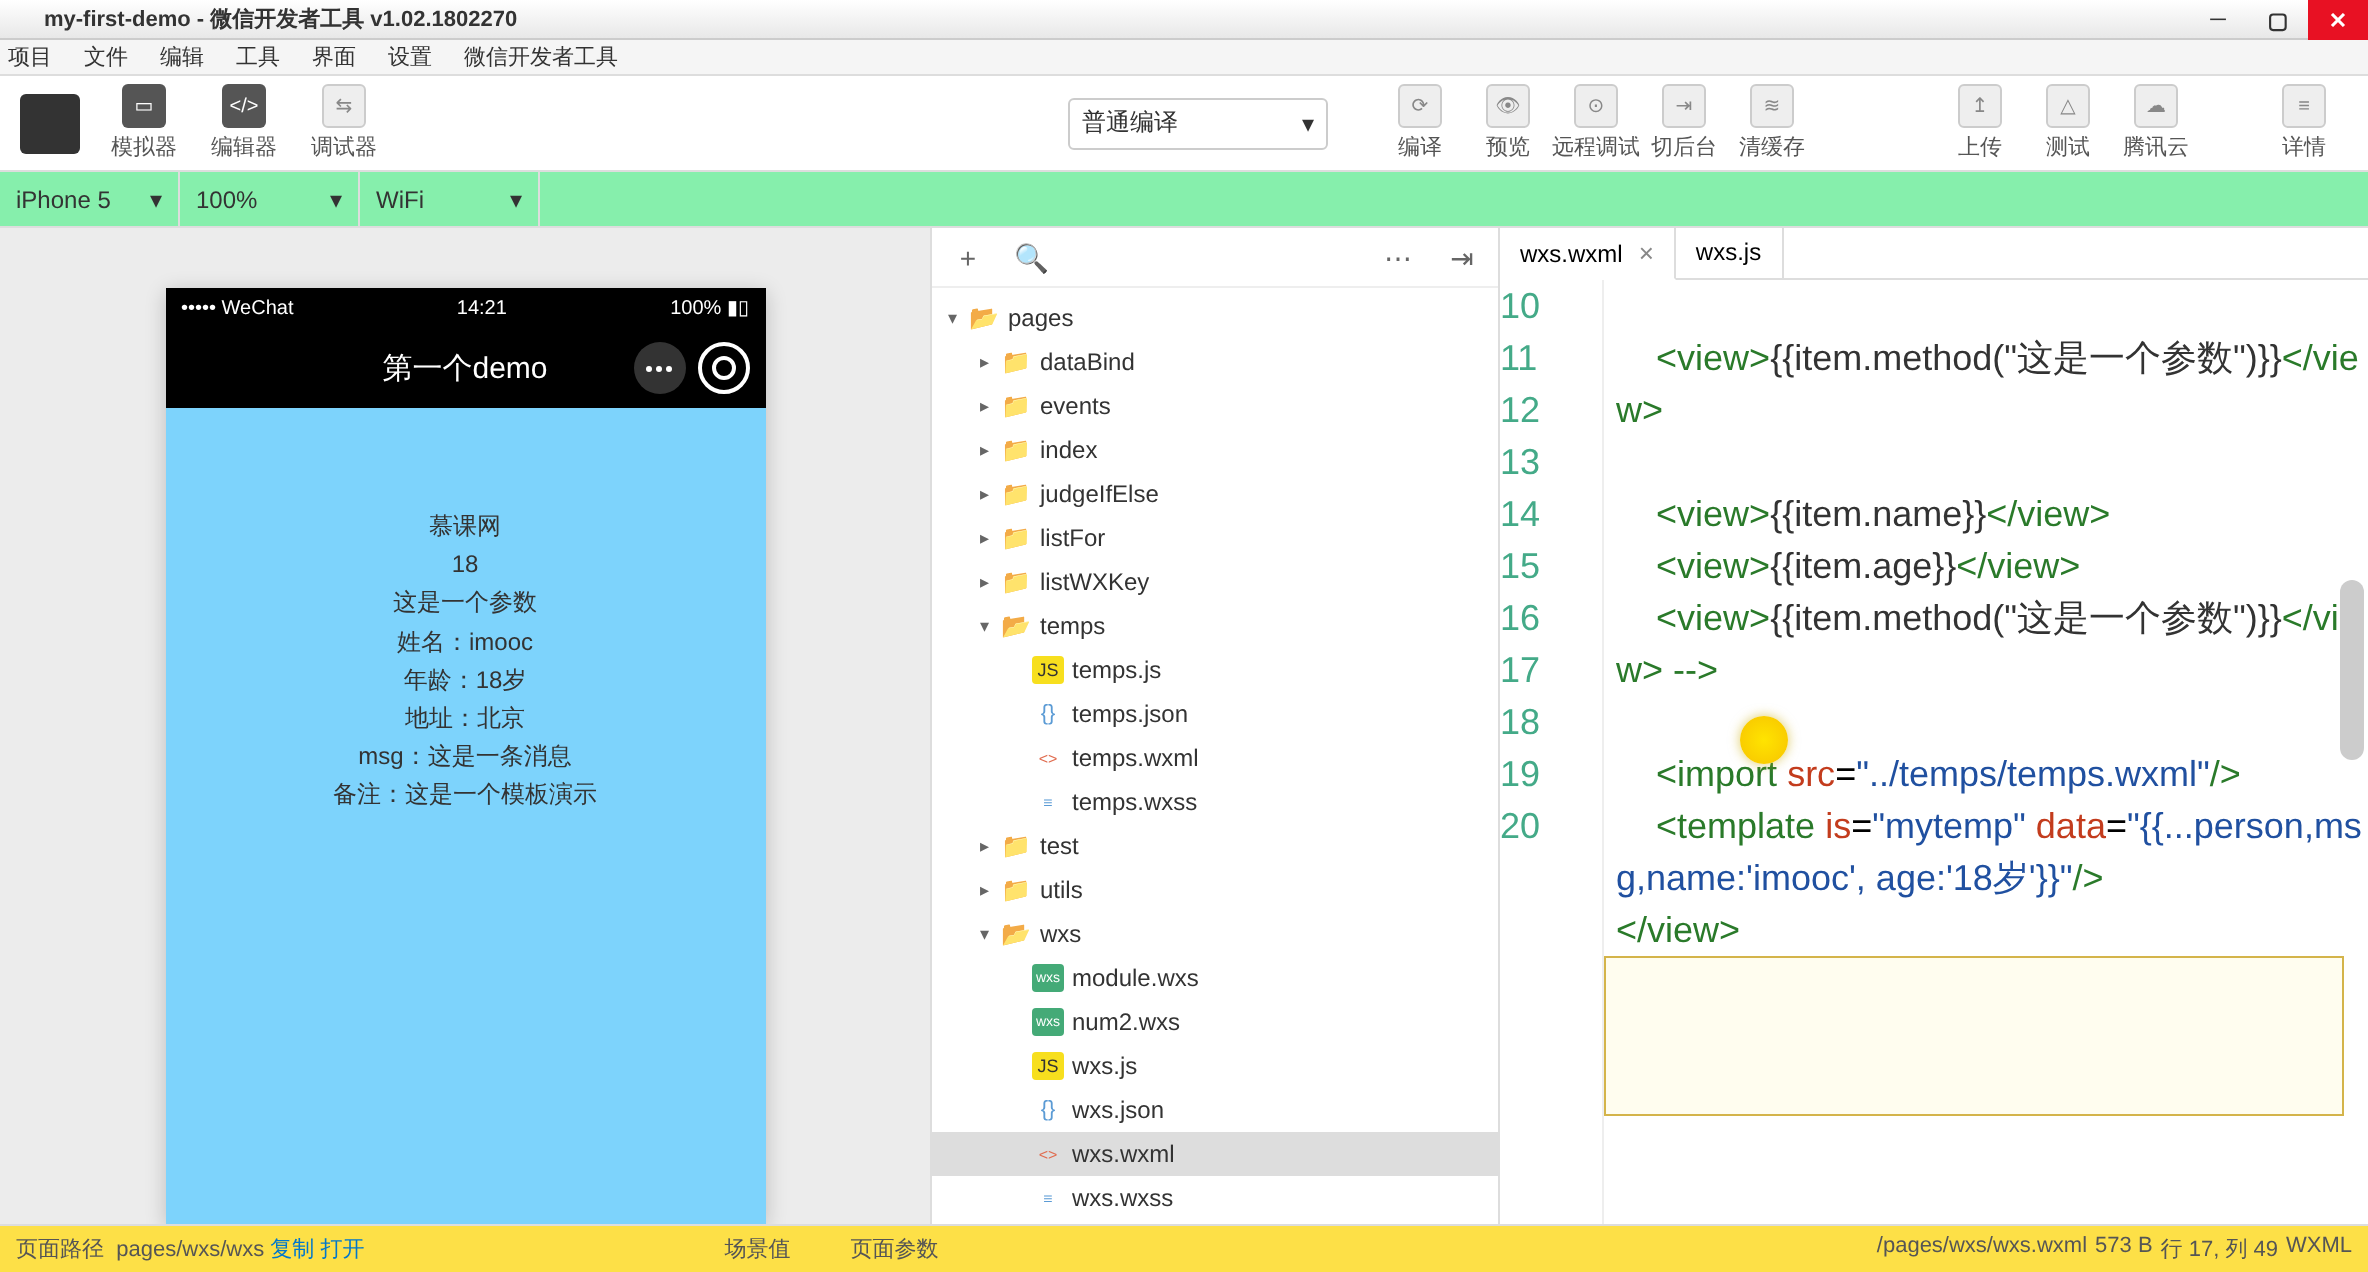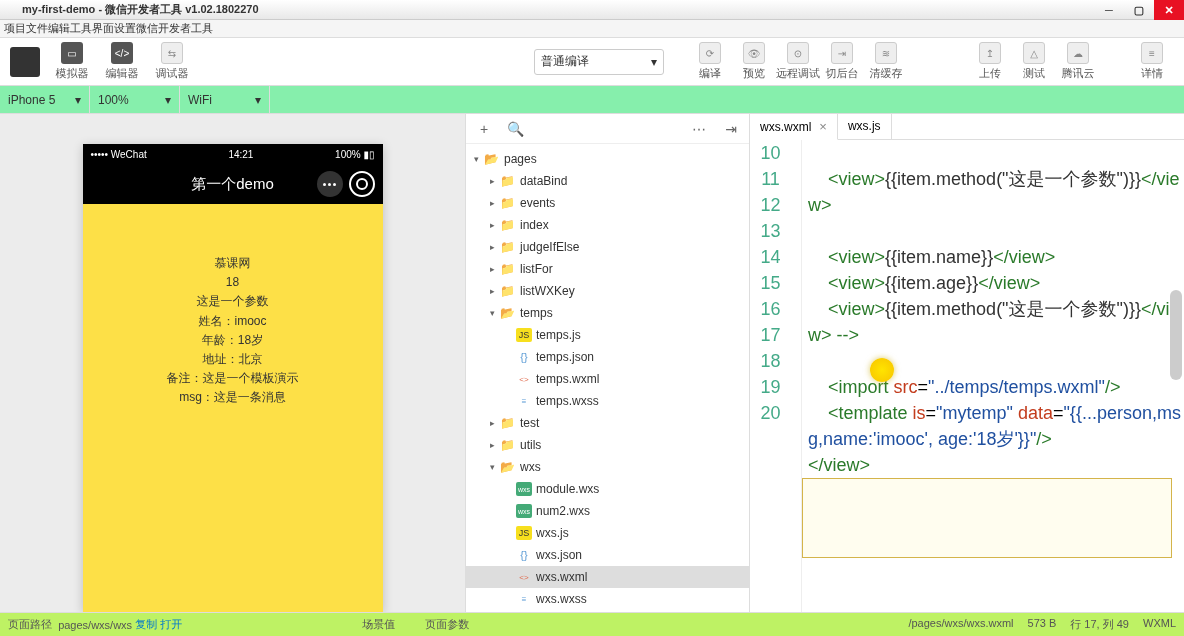--- a/index.html
+++ b/index.html
@@ -2,34 +2,34 @@
 <html><head>
 <meta charset="utf-8">
 <style>
 * { margin: 0; padding: 0; box-sizing: border-box; font-family: "Microsoft YaHei", Arial, sans-serif; }
 body { width: 1184px; height: 636px; background: #f0f0f0; overflow: hidden; font-size: 12px; position: relative; }
 .titlebar { height: 20px; background: linear-gradient(#fff,#e8e8e8); border-bottom: 1px solid #ccc; display: flex; align-items: center; padding: 0 4px; font-size: 11px; color: #333; font-weight: bold; }
 .titlebar .ticon { width: 14px; height: 14px; margin-right: 4px; }
 .win-controls { position: absolute; top: 0; right: 0; display: flex; }
 .win-btn { width: 30px; height: 20px; display:flex; align-items:center; justify-content:center; font-size:11px; }
 .win-close { background:#e81123; color:#fff; }
-.menubar { height: 18px; background: #f5f5f5; display: flex; align-items: center; padding: 0 4px; font-size: 11px; gap: 0; color: #333; border-bottom:1px solid #ddd;text-align:center;}
+.menubar { height: 18px; background: #f5f5f5; display: flex; align-items: center; padding: 0 4px; font-size: 11px; gap: 16px; color: #333; border-bottom:1px solid #ddd;text-align:center;}
 .toolbar { height: 48px; background: #fff; border-bottom: 1px solid #ddd; display: flex; align-items: center; padding: 0 10px; }
 .tool-group { display: flex; gap: 6px; margin-right: 18px; }
 .tool-btn { display: flex; flex-direction: column; align-items: center; justify-content: center; width: 44px; height: 44px; border-radius: 4px; cursor: pointer; font-size: 11px; color: #555; }
 .tool-btn .ico { width: 22px; height: 22px; background: #555; border-radius: 3px; margin-bottom: 2px; display:flex; align-items:center; justify-content:center; color:#fff; font-size:10px;}
 .tool-btn.light .ico { background: #eee; color:#888; border:1px solid #ccc;}
 .avatar { width:30px; height:30px; background:#333; border-radius:3px; margin-right:10px;}
 .compile-select { width:130px; height:26px; border:1px solid #ccc; border-radius:3px; padding:0 6px; display:flex; align-items:center; justify-content:space-between; font-size:12px; color:#333; margin-right:24px;}
 .spacer { flex: 1; }
 .device-bar { height: 28px; background: #86efac; border-bottom: 1px solid #ddd; display: flex; align-items: center; }
 .device-sel { height: 28px; border-right: 1px solid #ddd; padding: 0 8px; display: flex; align-items: center; gap: 6px; font-size: 12px; color: #333; min-width: 90px; justify-content:space-between;}
 .main { display: flex; height: calc(636px - 20px - 18px - 48px - 28px - 24px); }
 .simulator { width: 465px; background: #ececec; display: flex; justify-content: center; padding-top: 30px; position:relative;}
-.phone { width: 300px; background: #fde047; box-shadow: 0 2px 10px rgba(0,0,0,.2); }
+.phone { width: 300px; background: #7dd3fc; box-shadow: 0 2px 10px rgba(0,0,0,.2); }
 .phone-status { height: 20px; background: #000; color: #fff; display: flex; align-items: center; justify-content: space-between; padding: 0 8px; font-size: 10px; }
 .phone-nav { height: 40px; background: #000; color: #fff; display: flex; align-items: center; justify-content: center; position: relative; font-size: 15px; }
 .phone-nav .dots { position:absolute; right:40px; width:26px; height:26px; border-radius:13px; background:#333; display:flex; align-items:center; justify-content:center; gap:2px;}
 .phone-nav .dots span{width:3px;height:3px;background:#fff;border-radius:50%;}
 .phone-nav .target { position:absolute; right:8px; width:26px; height:26px; border-radius:50%; border:2px solid #fff; display:flex; align-items:center; justify-content:center;}
 .phone-nav .target::after{content:"";width:8px;height:8px;border:2px solid #fff;border-radius:50%;}
 .phone-body { padding: 50px 20px; text-align: center; font-size: 12px; color: #333; line-height: 1.6; }
 .file-panel { width: 285px; background: #fff; border-left: 1px solid #ddd; border-right:1px solid #ddd; display:flex; flex-direction:column;}
 .file-head { height: 30px; border-bottom: 1px solid #eee; display: flex; align-items: center; padding: 0 8px; gap: 12px; }
 .file-head .hbtn { width:20px; height:20px; display:flex; align-items:center; justify-content:center; color:#666; font-size:14px; cursor:pointer;}
@@ -46,30 +46,30 @@
 .ficon.wxml { color:#e06c4f; font-size:8px;}
 .ficon.wxss { color:#5b9bd5; font-size:8px;}
 .ficon.wxs { background:#4a7; color:#fff; font-size:7px;}
 .indent1{padding-left:24px;} .indent2{padding-left:40px;}
 .editor { flex: 1; background: #fff; display: flex; flex-direction: column; }
 .tabs { height: 26px; border-bottom: 1px solid #ddd; display: flex; align-items: flex-end; }
 .tab { height: 26px; padding: 0 10px; display: flex; align-items: center; gap: 8px; font-size: 12px; border-right: 1px solid #ddd; cursor:pointer;}
 .tab.active { background: #fff; border-bottom: 1px solid #fff; margin-bottom: -1px; }
 .tab .close { color: #888; font-size: 13px; }
 .code { flex: 1; display: flex; font-family: Consolas, monospace; font-size: 18px; line-height: 26px; overflow: hidden; position:relative;}
-.gutter { width: 52px; text-align: center; padding-right: 10px; color: #4a8; background:#fff; border-right:1px solid #eee;}
+.gutter { width: 52px; text-align: left; padding-right: 10px; color: #4a8; background:#fff; border-right:1px solid #eee;}
 .code-content { flex: 1; padding-left: 6px; white-space: pre-wrap; word-break: break-all; position:relative;}
 .k-tag { color: #2a7a2a; }
 .k-attr { color: #c33c1d; }
 .k-str { color: #2050a0; }
 .k-expr { color: #333; }
 .highlight-box { position:absolute; border:1px solid #d4b44a; background:rgba(255,240,150,.15); pointer-events:none;}
 .yellow-dot { position:absolute; width:24px; height:24px; background:radial-gradient(#ffe400,#f7c300); border-radius:50%; box-shadow:0 0 6px rgba(200,170,0,.6);}
-.footer { position:absolute; bottom:0; left:0; right:0; height: 24px; background: #bef264; border-top: 1px solid #ddd; display: flex; align-items: center; padding: 0 8px; font-size: 11px; color: #555; }
-.footer .right { margin-left: auto; display: flex; gap: 14px; }
+.footer { position:absolute; bottom:0; left:0; right:0; height: 24px; background: #fde047; border-top: 1px solid #ddd; display: flex; align-items: center; padding: 0 8px; font-size: 11px; color: #555; }
+.footer .right { margin-left: auto; display: flex; gap: 4px; }
 .scrollbar-v { position:absolute; right:2px; top:150px; width:12px; height:90px; background:#ccc; border-radius:6px;}
 </style>
 </head>
 <body>
 
 <div class="titlebar">
   <span class="ticon"></span>
   <span>my-first-demo - 微信开发者工具 v1.02.1802270</span>
   <div class="win-controls">
     <div class="win-btn">─</div>
@@ -182,22 +182,22 @@
           </div>
         <div class="target"></div>
       </div>
       <div class="phone-body" id="phone-body">
           <div>慕课网</div>
           <div>18</div>
           <div>这是一个参数</div>
           <div>姓名：imooc</div>
           <div>年龄：18岁</div>
           <div>地址：北京</div>
+          <div>msg：这是一条消息</div>
           <div>备注：这是一个模板演示</div>
-          <div>msg：这是一条消息</div>
         </div>
     </div>
   </div>
 
   <div class="file-panel">
     <div class="file-head">
       <div class="hbtn">+</div>
       <div class="hbtn">🔍</div>
       <div class="spacer"></div>
       <div class="hbtn">⋯</div>

